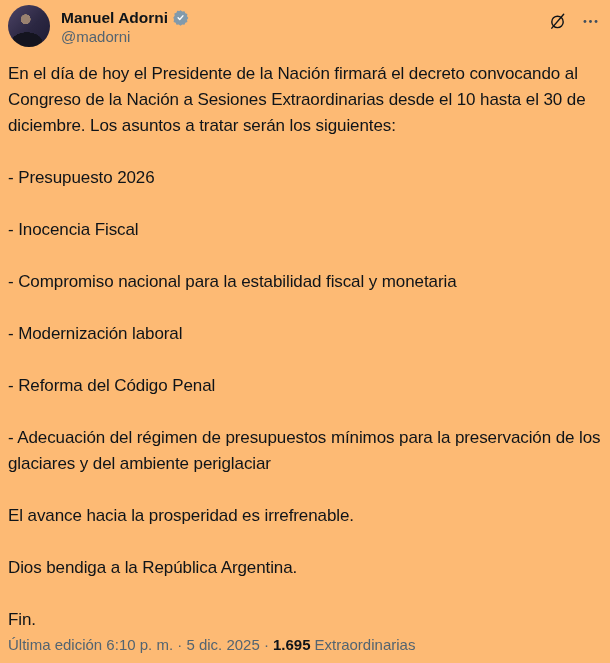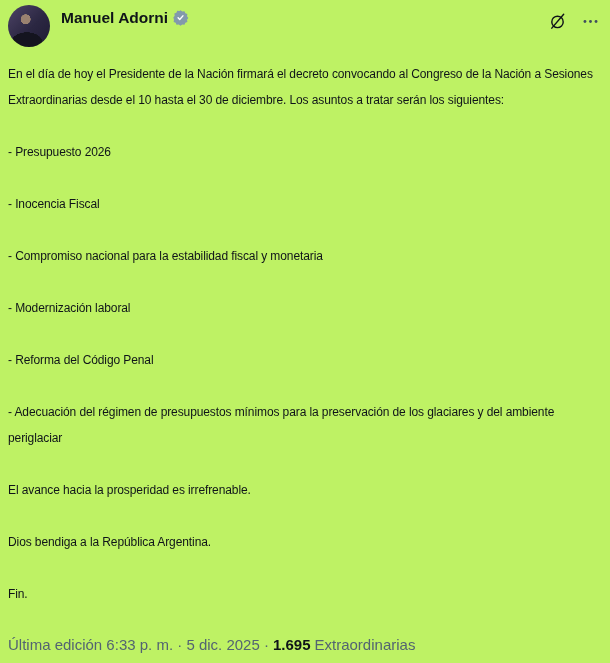--- a/index.html
+++ b/index.html
@@ -5,21 +5,21 @@
   * { margin: 0; padding: 0; box-sizing: border-box; }
   html, body {
     background: #ffffff;
     font-family: "Liberation Sans", "DejaVu Sans", sans-serif;
     color: #0f1419;
   }
   .tweet {
     position: relative;
     width: 610px;
     height: 663px;
-    background: #bef264;
+    background: #fdba74;
     overflow: hidden;
   }
   
   .header {
     display: flex;
     align-items: flex-start;
     padding: 5px 8px 0 8px;
   }
   .avatar {
     width: 42px;
@@ -69,21 +69,21 @@
     background: none;
     border: none;
     padding: 0;
     display: inline-flex;
     align-items: center;
     cursor: pointer;
   }
   
   .body-text {
     padding: 14px 6px 0 8px;
-    font-size: 12px;
+    font-size: 17px;
     line-height: 26px;
     letter-spacing: -0.1px;
     color: #0f1419;
     white-space: pre-line;
   }
   
   .footer {
     position: absolute;
     left: 8px;
     bottom: 8px;
@@ -111,20 +111,21 @@
     <div class="id-block">
       <div class="name-row">
         <span class="name">Manuel Adorni</span>
         <span class="badge">
           <svg viewBox="0 0 24 24" width="17" height="17" aria-hidden="true">
             <path fill="#829aab" d="M12 1.6l2.5 1.9 3.1-.5 1.2 2.9 2.9 1.2-.5 3.1 1.9 2.5-1.9 2.5.5 3.1-2.9 1.2-1.2 2.9-3.1-.5-2.5 1.9-2.5-1.9-3.1.5-1.2-2.9-2.9-1.2.5-3.1L1.9 12l1.9-2.5-.5-3.1 2.9-1.2 1.2-2.9 3.1.5z"></path>
             <path d="M8.6 12.4l2.3 2.3 4.5-5" fill="none" stroke="#ffffff" stroke-width="2" stroke-linecap="round" stroke-linejoin="round"></path>
           </svg>
         </span>
       </div>
+      <span class="handle">@madorni</span>
     </div>
 
     <div class="header-actions">
       <button class="iconbtn" aria-label="Grok">
         <span style="display:inline-flex;">
           <svg viewBox="0 0 24 24" width="19" height="19" aria-hidden="true">
             <circle cx="12" cy="12.5" r="7.2" fill="none" stroke="#0f1419" stroke-width="1.8"></circle>
             <line x1="4.8" y1="20.4" x2="19.8" y2="2.8" stroke="#0f1419" stroke-width="1.8" stroke-linecap="round"></line>
           </svg>
         </span>
@@ -155,18 +156,18 @@
 
 - Adecuación del régimen de presupuestos mínimos para la preservación de los glaciares y del ambiente periglaciar
 
 El avance hacia la prosperidad es irrefrenable.
 
 Dios bendiga a la República Argentina.
 
 Fin.</div>
 
   <div class="footer">
-    <span class="meta-left">Última edición 6:33 p. m. · 5 dic. 2025 ·</span>
+    <span class="meta-left">Última edición 6:10 p. m. · 5 dic. 2025 ·</span>
     <span class="views-count">1.695</span>
     <span class="views-label">Extraordinarias</span>
   </div>
 
 </div>
 
 </body></html>

